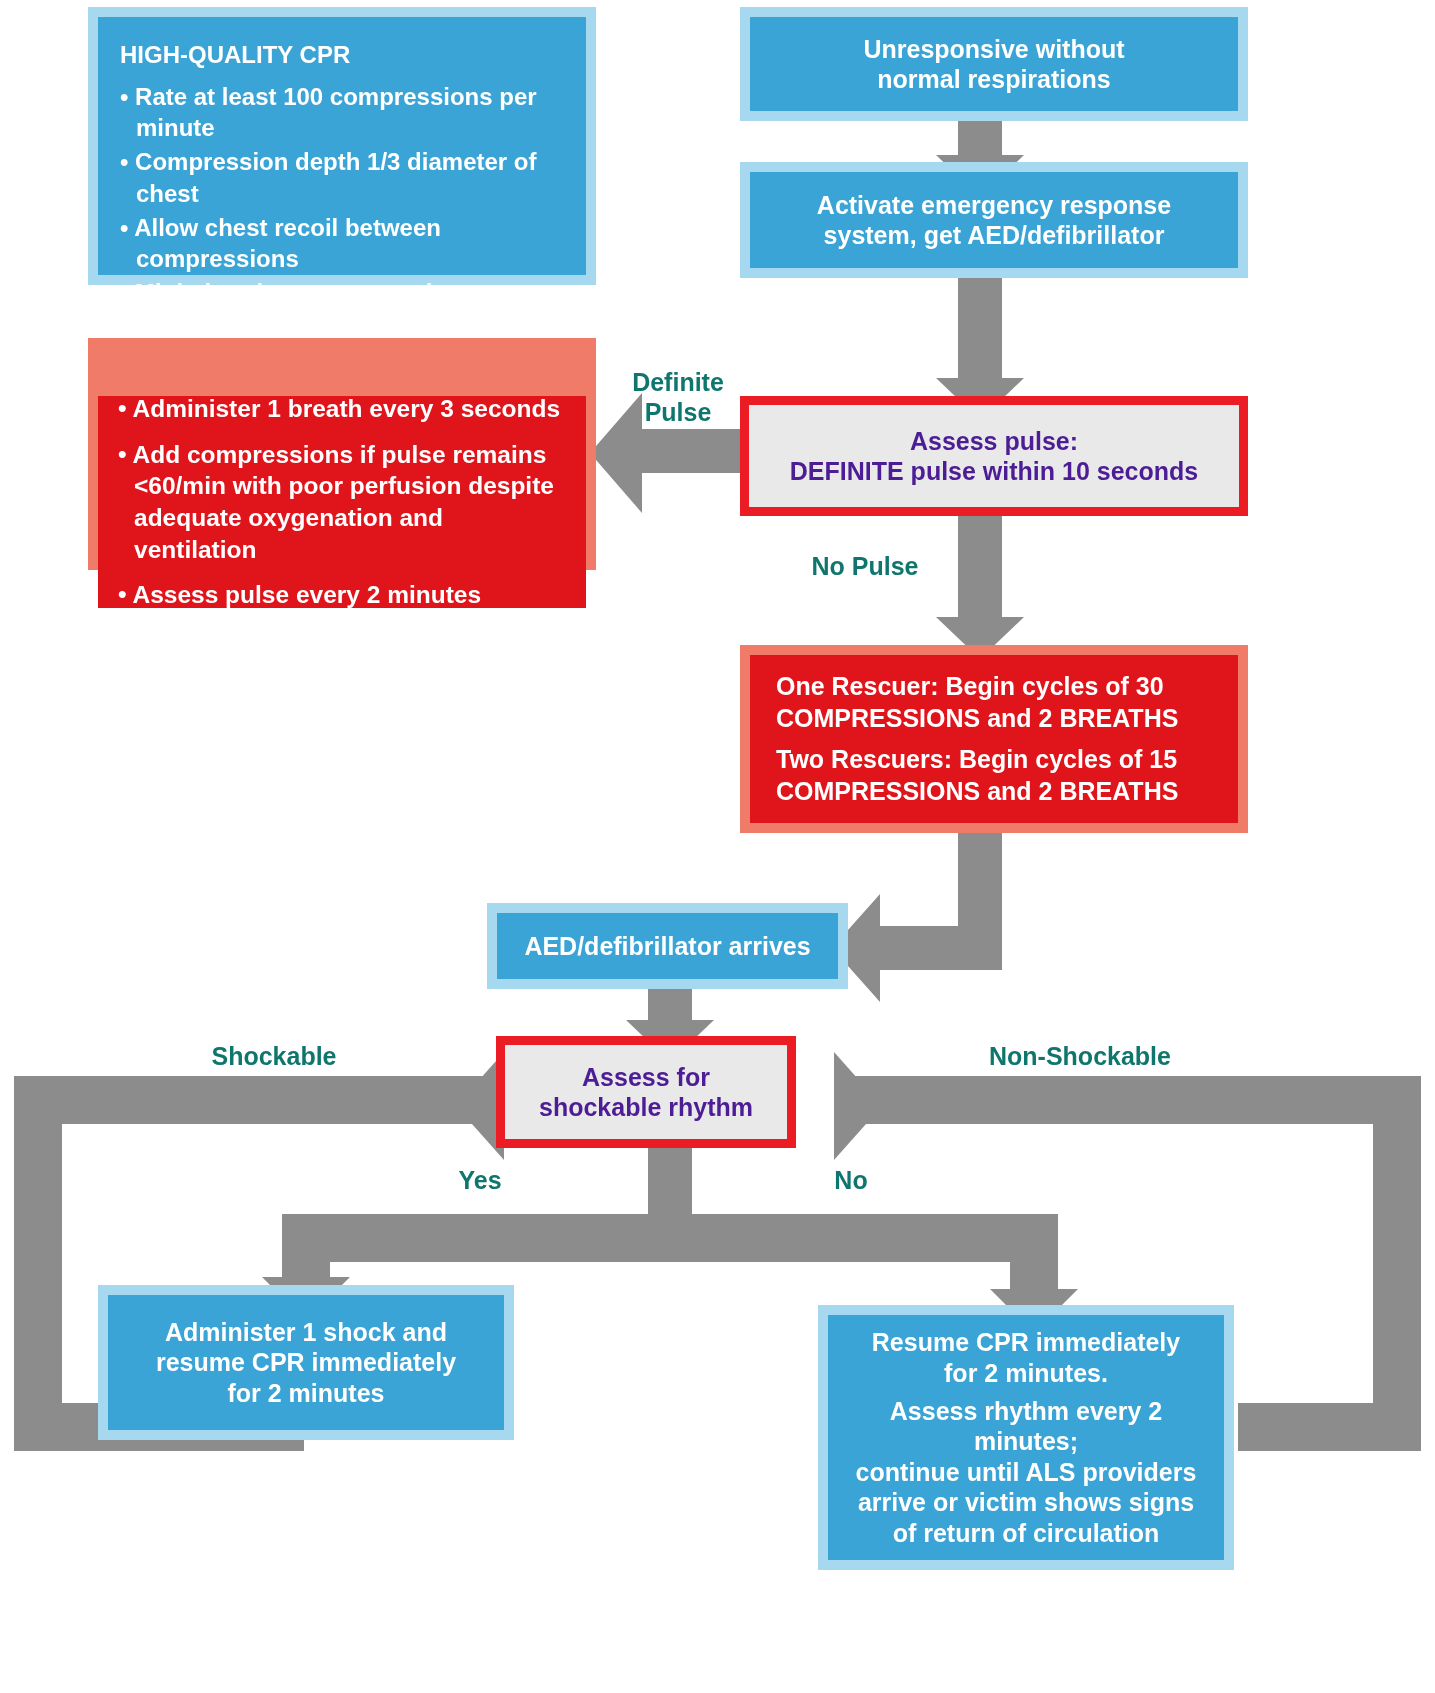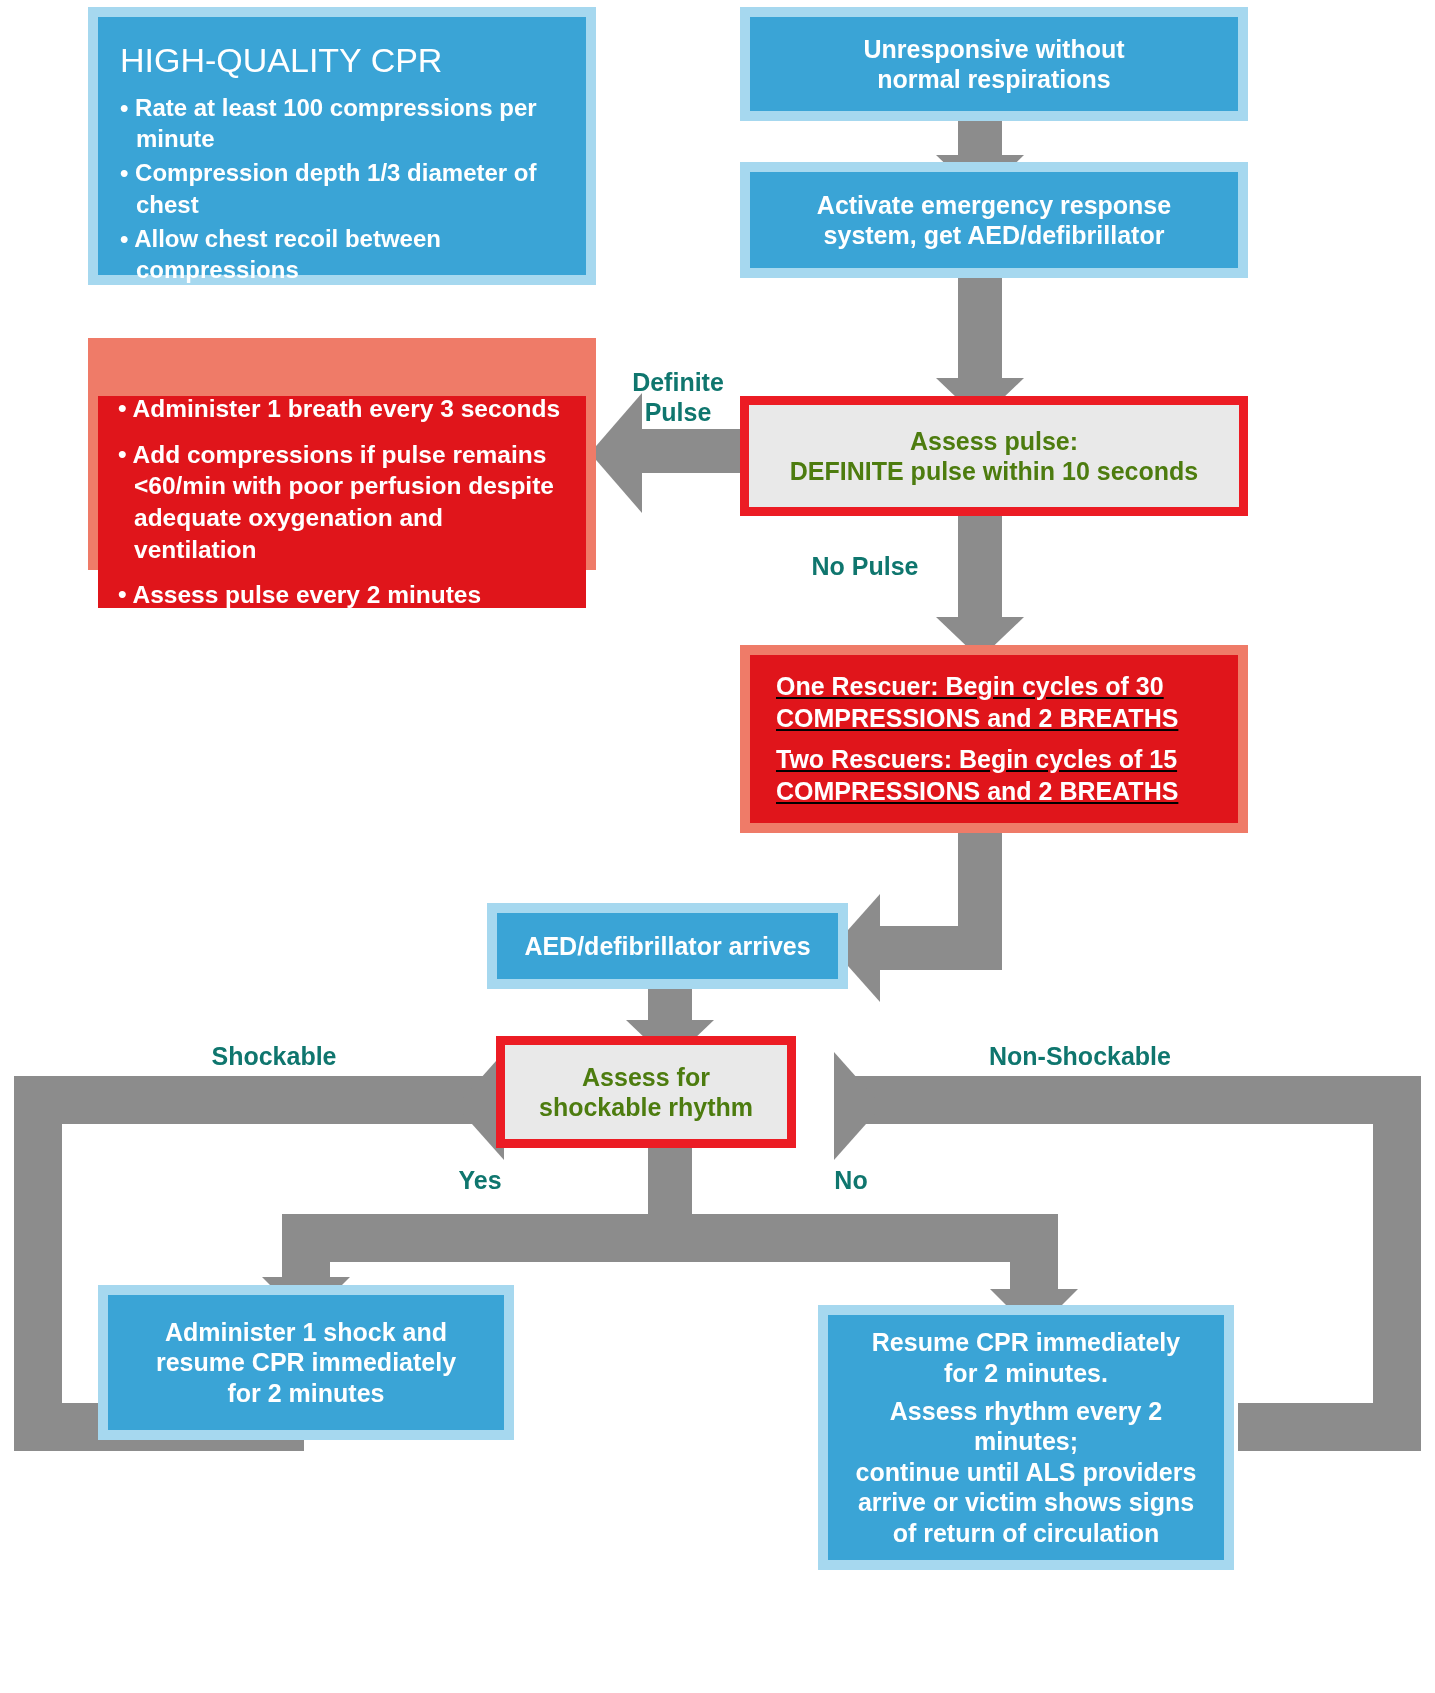--- a/index.html
+++ b/index.html
@@ -8,26 +8,26 @@
 
   
   .box{position:absolute;box-sizing:border-box;}
   .box-blue{background:#a6d8ef;padding:10px;}
   .box-blue .inner{background:#3aa4d6;color:#ffffff;width:100%;height:100%;box-sizing:border-box;
        display:flex;flex-direction:column;align-items:center;justify-content:center;}
   .box-red{background:#ef7b68;padding:10px;}
   .box-red .inner{background:#e0151b;color:#ffffff;width:100%;height:100%;box-sizing:border-box;
        display:flex;flex-direction:column;justify-content:center;}
   .box-decision{background:#ec1c24;padding:9px;}
-  .box-decision .inner{background:#e9e9e9;color:#4d7c0f;width:100%;height:100%;box-sizing:border-box;
+  .box-decision .inner{background:#e9e9e9;color:#4c1d95;width:100%;height:100%;box-sizing:border-box;
        display:flex;flex-direction:column;align-items:center;justify-content:center;}
 
   .ttl{font-weight:bold;font-size:25px;line-height:1.22;text-align:center;}
   .ttl-l{font-weight:bold;font-size:25px;line-height:1.26;text-align:left;}
-  .hdr{font-weight:normal;font-size:34px;margin:0 0 12px 0;}
+  .hdr{font-weight:bold;font-size:24px;margin:0 0 12px 0;}
   ul.bul{list-style:none;margin:0;padding:0;}
   ul.bul li{font-weight:bold;font-size:24px;line-height:1.30;margin-bottom:3px;text-indent:-16px;padding-left:16px;}
   ul.bul.redlist li{font-size:24.5px;line-height:1.29;margin-bottom:14px;}
   ul.bul.redlist li:last-child{margin-bottom:0;}
 
   
   .bar{position:absolute;background:#8c8c8c;}
   .arrow-d{position:absolute;width:0;height:0;border-left:var(--w) solid transparent;
            border-right:var(--w) solid transparent;border-top:var(--h) solid #8c8c8c;}
   .arrow-l{position:absolute;width:0;height:0;border-top:var(--w) solid transparent;
@@ -120,21 +120,21 @@
     </div>
   </div>
 
   <div class="box box-decision" style="left:740px;top:396px;width:508px;height:120px;">
     <div class="inner">
       <div class="ttl">Assess pulse:</div>
       <div class="ttl">DEFINITE pulse within 10 seconds</div>
     </div>
   </div>
 
-  <div class="box box-red" style="left:740px;top:645px;width:508px;height:188px;text-decoration:underline;">
+  <div class="box box-red" style="left:740px;top:645px;width:508px;height:188px;">
     <div class="inner" style="padding:16px 26px;">
       <div class="ttl-l">One Rescuer: Begin cycles of 30</div>
       <div class="ttl-l">COMPRESSIONS and 2 BREATHS</div>
       <div style="height:18px;"></div>
       <div class="ttl-l">Two Rescuers: Begin cycles of 15</div>
       <div class="ttl-l">COMPRESSIONS and 2 BREATHS</div>
     </div>
   </div>
 
   <div class="box box-blue" style="left:487px;top:903px;width:361px;height:86px;">

